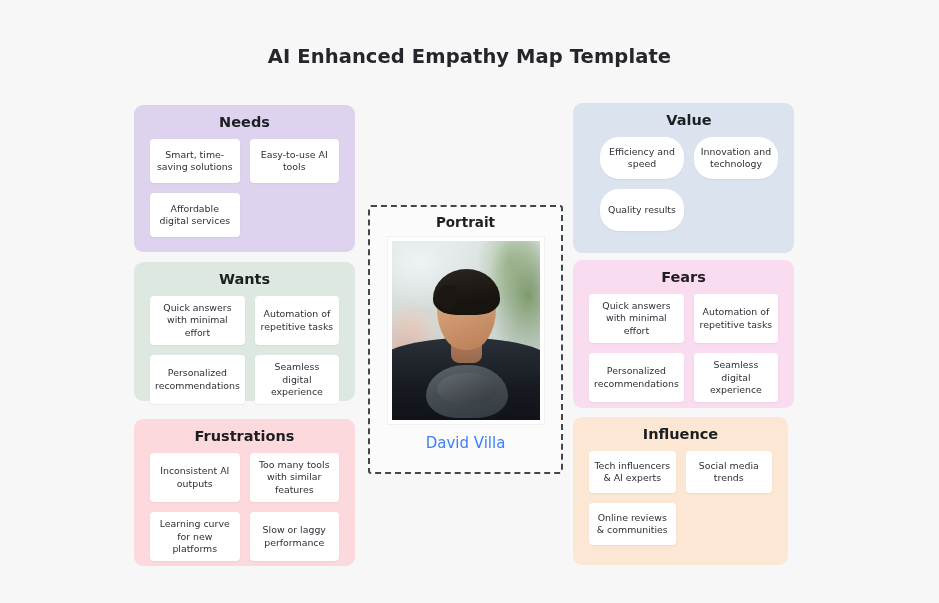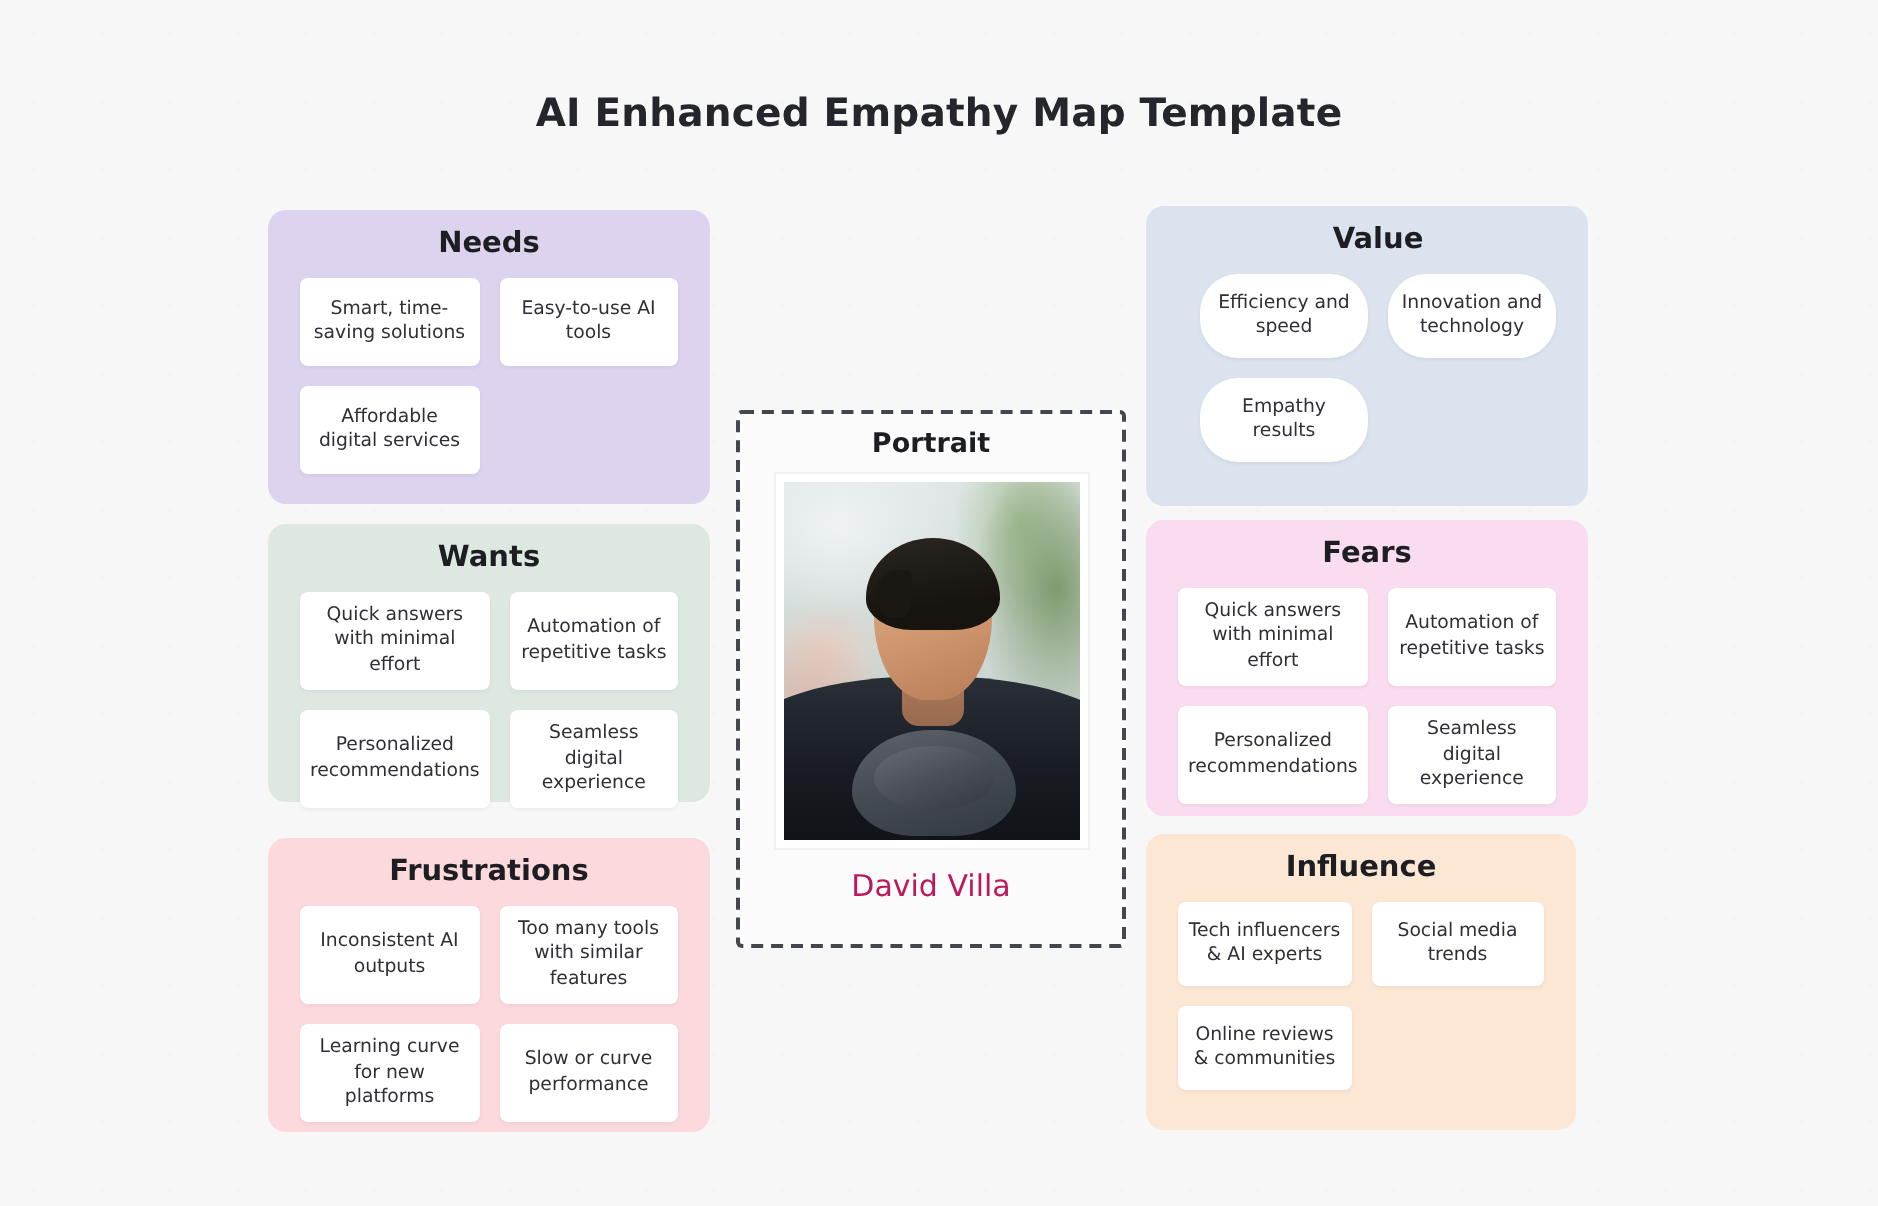--- a/index.html
+++ b/index.html
@@ -224,21 +224,21 @@
     top: 45.5%;
     width: 15%;
     height: 4%;
     background: #ffffff;
     border-radius: 0 0 50% 50% / 0 0 100% 100%;
     box-shadow: 0 -1px 0 rgba(90,45,30,.45);
   }
   .portrait-name {
     font-size: 15px;
     font-weight: 400;
-    color: #be185d;
+    color: #3b82f6;
     margin-top: 10px;
   }
 </style>
 </head>
 <body>
 
 <div class="bg-texture"></div>
 
 <div class="page-title">AI Enhanced Empathy Map Template</div>
 
@@ -260,21 +260,21 @@
     <div class="card">Seamless digital experience</div>
   </div>
 </div>
 
 <div class="panel" id="panel-frustrations">
   <div class="panel-title">Frustrations</div>
   <div class="cards">
     <div class="card">Inconsistent AI outputs</div>
     <div class="card">Too many tools with similar features</div>
     <div class="card">Learning curve for new platforms</div>
-    <div class="card">Slow or curve performance</div>
+    <div class="card">Slow or laggy performance</div>
   </div>
 </div>
 
 <div id="portrait-panel">
   <div class="portrait-title">Portrait</div>
   <div class="photo-frame">
     <div class="photo">
       <div class="coat"></div>
       <div class="neck"></div>
       <div class="face">
@@ -289,21 +289,21 @@
     </div>
   </div>
   <div class="portrait-name">David Villa</div>
 </div>
 
 <div class="panel" id="panel-value">
   <div class="panel-title">Value</div>
   <div class="cards">
     <div class="card">Efficiency and speed</div>
     <div class="card">Innovation and technology</div>
-    <div class="card">Empathy results</div>
+    <div class="card">Quality results</div>
   </div>
 </div>
 
 <div class="panel" id="panel-fears">
   <div class="panel-title">Fears</div>
   <div class="cards">
     <div class="card">Quick answers with minimal effort</div>
     <div class="card">Automation of repetitive tasks</div>
     <div class="card">Personalized recommendations</div>
     <div class="card">Seamless digital experience</div>

